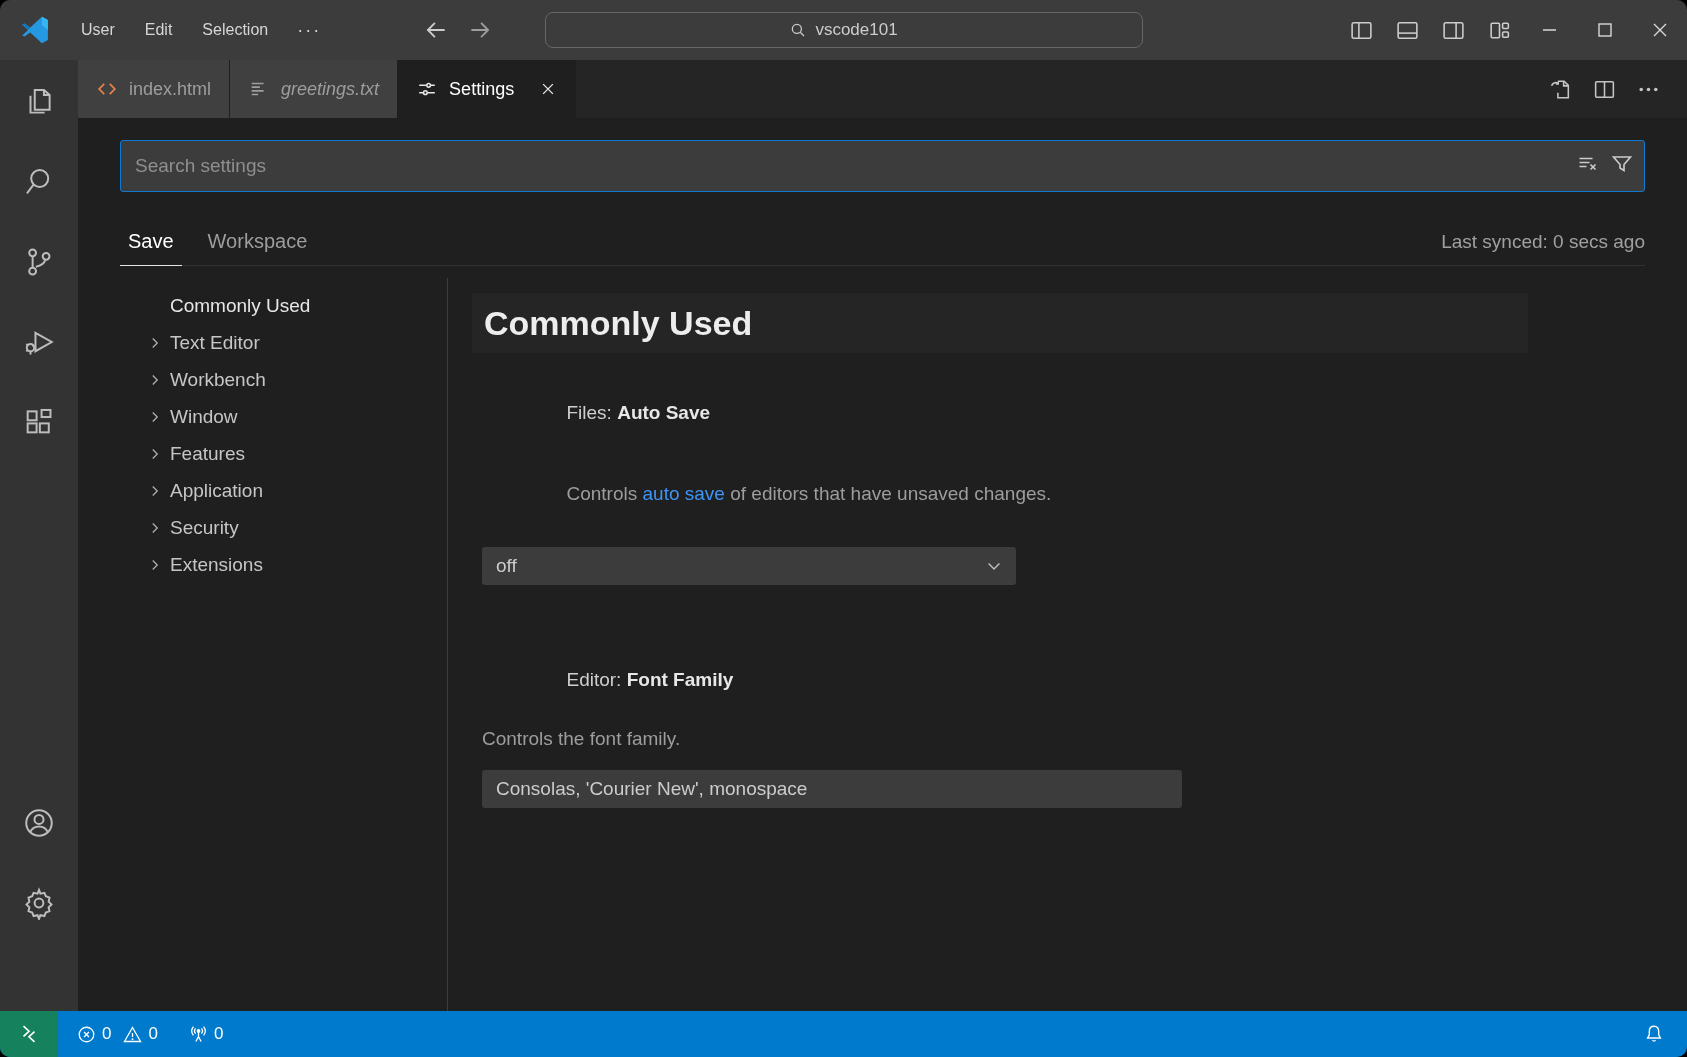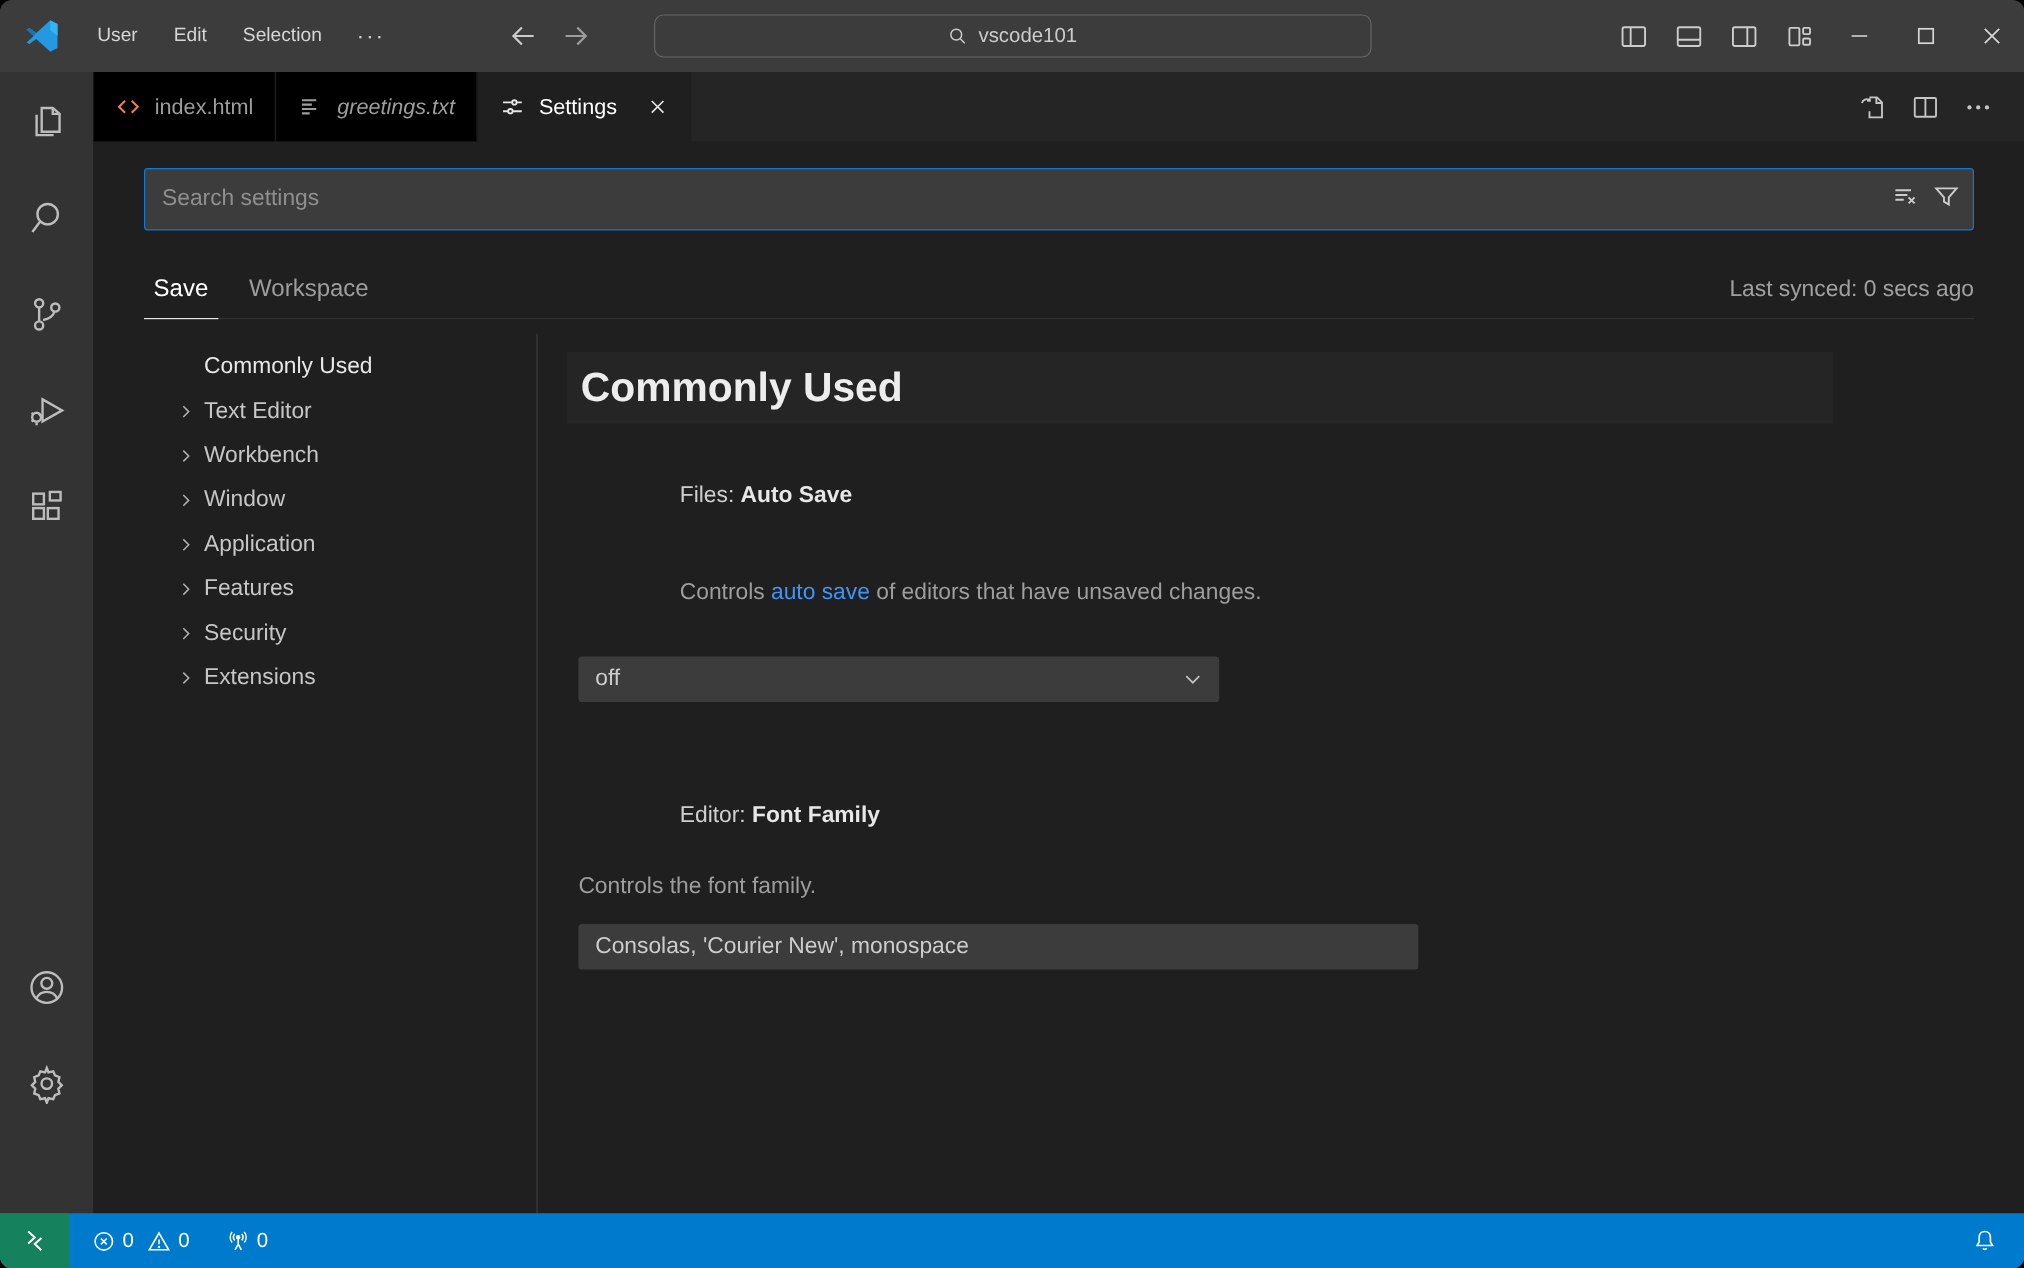--- a/index.html
+++ b/index.html
@@ -29,21 +29,21 @@
   .activitybar{ flex:0 0 78px; background:#333333; display:flex; flex-direction:column; align-items:center; padding:4px 0 66px; }
   .activity-item{ width:78px; height:76px; margin-bottom:4px; display:flex; align-items:center; justify-content:center; color:#bdbdbd; }
   .activity-item svg{ width:34px; height:34px; }
   .activity-spacer{ flex:1; }
 
   .editor-area{ flex:1; display:flex; flex-direction:column; min-width:0; background:#1f1f1f; }
 
   
   .tabbar{ flex:0 0 58px; background:#252526; display:flex; align-items:stretch; }
   .tab{ display:flex; align-items:center; gap:11px; padding:0 18px; font-size:18px;
-        background:#000000; color:#9d9d9d; border-right:1px solid #1f1f1f; min-width:0; }
+        background:#404040; color:#9d9d9d; border-right:1px solid #1f1f1f; min-width:0; }
   .tab .tab-icon svg{ width:22px; height:22px; display:block; }
   .tab.preview .tab-label{ font-style:italic; }
   .tab.active{ background:#1f1f1f; color:#ffffff; }
   .tab.active .tab-label{ font-weight:400; }
   .tab-close{ margin-left:14px; color:#e6e6e6; display:flex; }
   .tab-close svg{ width:18px; height:18px; }
   .tab-actions{ margin-left:auto; display:flex; align-items:center; gap:14px; padding-right:24px; color:#c5c5c5; }
   .tab-actions .action{ width:30px; height:30px; display:flex; align-items:center; justify-content:center; }
   .tab-actions svg{ width:25px; height:25px; }
 
@@ -348,29 +348,29 @@
                   </svg>
                 </span>
               <span>Window</span>
             </div>
             <div class="toc-item">
               <span class="chevron">
                   <svg viewBox="0 0 24 24" fill="none" stroke="currentColor" stroke-width="1.7">
                     <path d="M9 6l6 6-6 6"></path>
                   </svg>
                 </span>
+              <span>Features</span>
+            </div>
+            <div class="toc-item">
+              <span class="chevron">
+                  <svg viewBox="0 0 24 24" fill="none" stroke="currentColor" stroke-width="1.7">
+                    <path d="M9 6l6 6-6 6"></path>
+                  </svg>
+                </span>
               <span>Application</span>
-            </div>
-            <div class="toc-item">
-              <span class="chevron">
-                  <svg viewBox="0 0 24 24" fill="none" stroke="currentColor" stroke-width="1.7">
-                    <path d="M9 6l6 6-6 6"></path>
-                  </svg>
-                </span>
-              <span>Features</span>
             </div>
             <div class="toc-item">
               <span class="chevron">
                   <svg viewBox="0 0 24 24" fill="none" stroke="currentColor" stroke-width="1.7">
                     <path d="M9 6l6 6-6 6"></path>
                   </svg>
                 </span>
               <span>Security</span>
             </div>
             <div class="toc-item">

